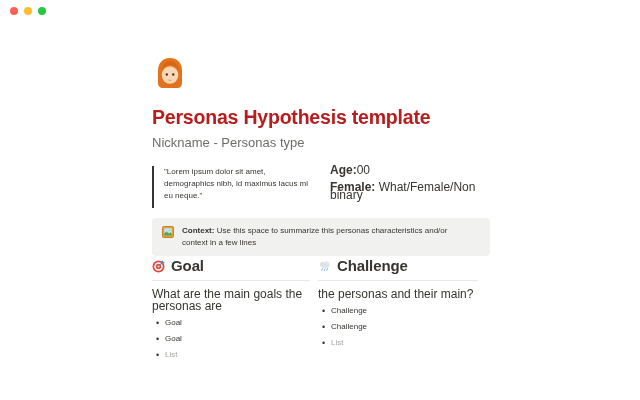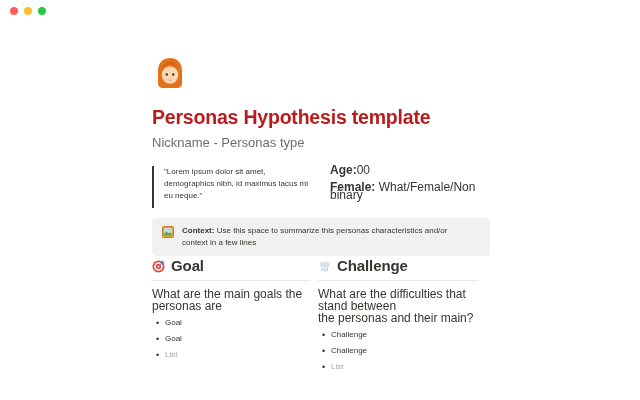--- a/index.html
+++ b/index.html
@@ -174,21 +174,20 @@
           <g stroke="#7FB1E8" stroke-width="0.9" stroke-linecap="round">
             <path d="M4.5 9.5 L3.8 11.5"></path>
             <path d="M7 9.8 L6.3 11.8"></path>
             <path d="M9.5 9.5 L8.8 11.5"></path>
           </g>
         </svg>
         <h2>Challenge</h2>
       </div>
       <div class="divider"></div>
       <div class="section-desc">
-        <div class="desc-line">What are the difficulties that stand between</div>
         <div class="desc-line">the personas and their main?</div>
       </div>
       <ul class="bullet-list">
         <li>Challenge</li>
         <li>Challenge</li>
         <li class="placeholder-item">List</li>
       </ul>
     </div>
 
   </div>

